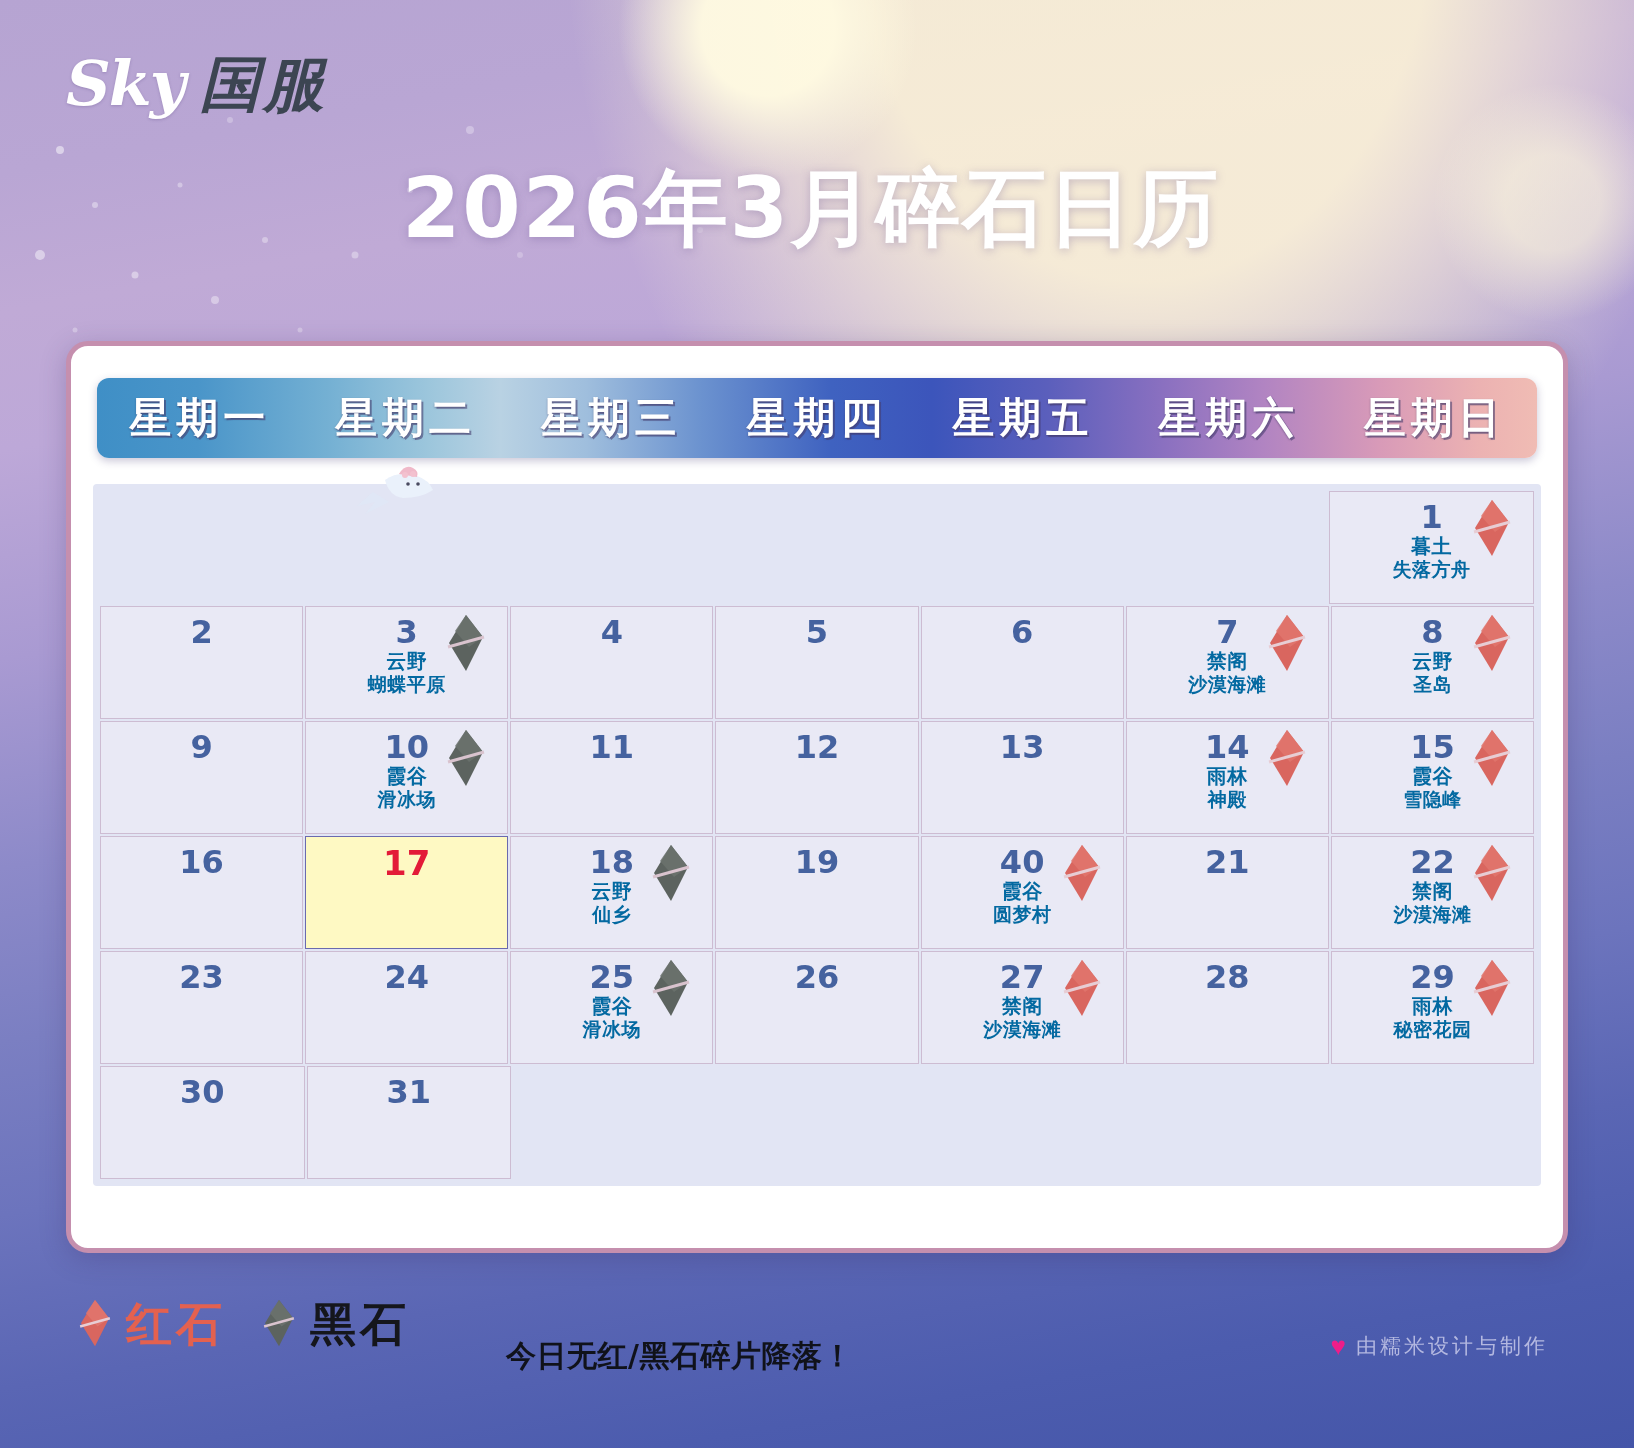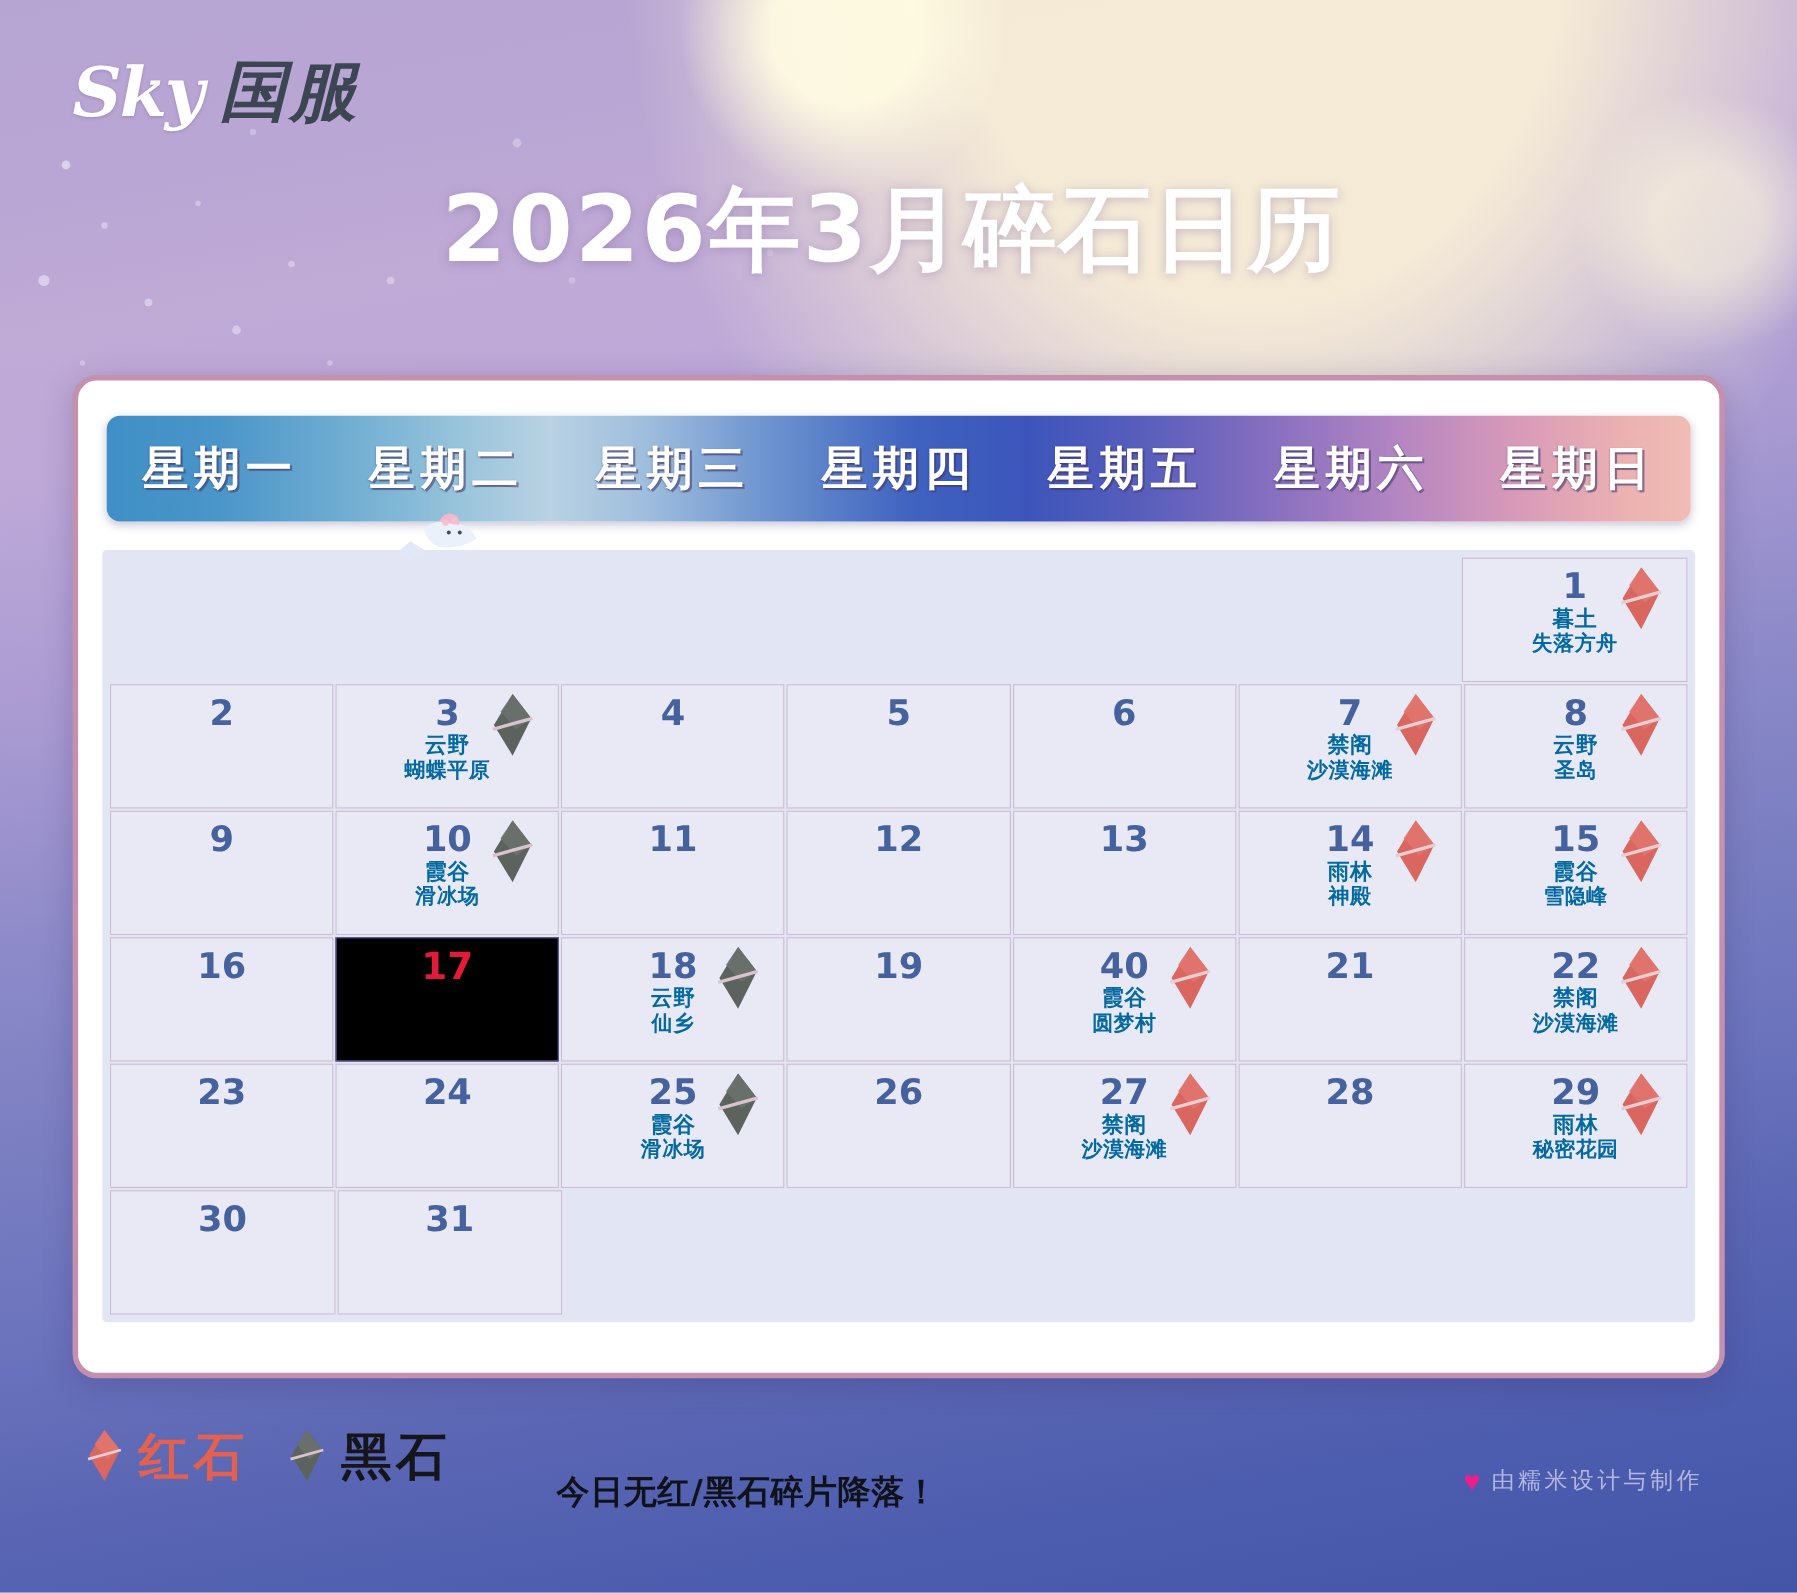--- a/index.html
+++ b/index.html
@@ -96,21 +96,21 @@
     background: #ffffff;
     border: 5px solid #c58fae;
     border-radius: 22px;
     box-shadow: 0 6px 26px rgba(60,45,100,0.25);
     padding: 32px 22px 22px 22px;
   }
 
   
   #weekbar {
     position: relative;
-    height: 96px;
+    height: 80px;
     margin: 0 4px 26px 4px;
     border-radius: 12px;
     background: linear-gradient(90deg,
       #3f8fc6 0%,
       #4a95c9 7%,
       #74b0d3 16%,
       #9cc6dc 23%,
       #b9d2e3 28%,
       #9fbedd 34%,
       #6b92cf 42%,
@@ -170,21 +170,21 @@
     align-items: center;
     justify-content: flex-start;
     padding-top: 9px;
     overflow: hidden;
   }
   .cell.empty {
     background: transparent;
     border: none;
   }
   .cell.today {
-    background: #000000;
+    background: #fef9c3;
     border: 1px solid #6a6aae;
   }
   .daynum {
     font-family: "DejaVu Sans", sans-serif;
     font-weight: bold;
     font-size: 32px;
     color: #45629f;
     line-height: 1.05;
   }
   .cell.today .daynum {

